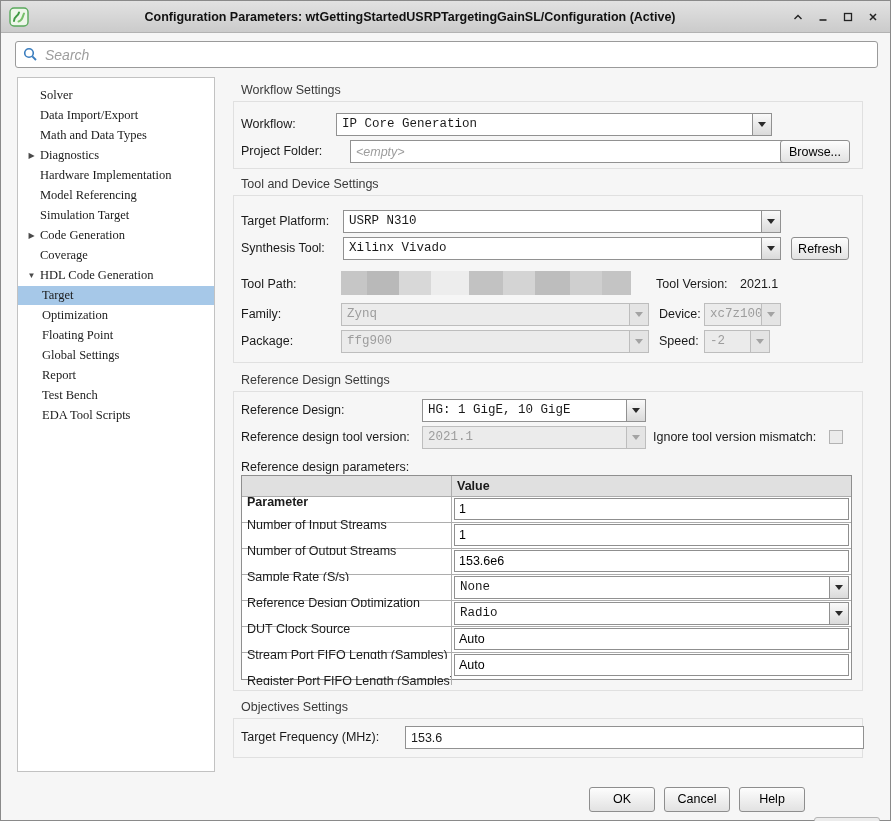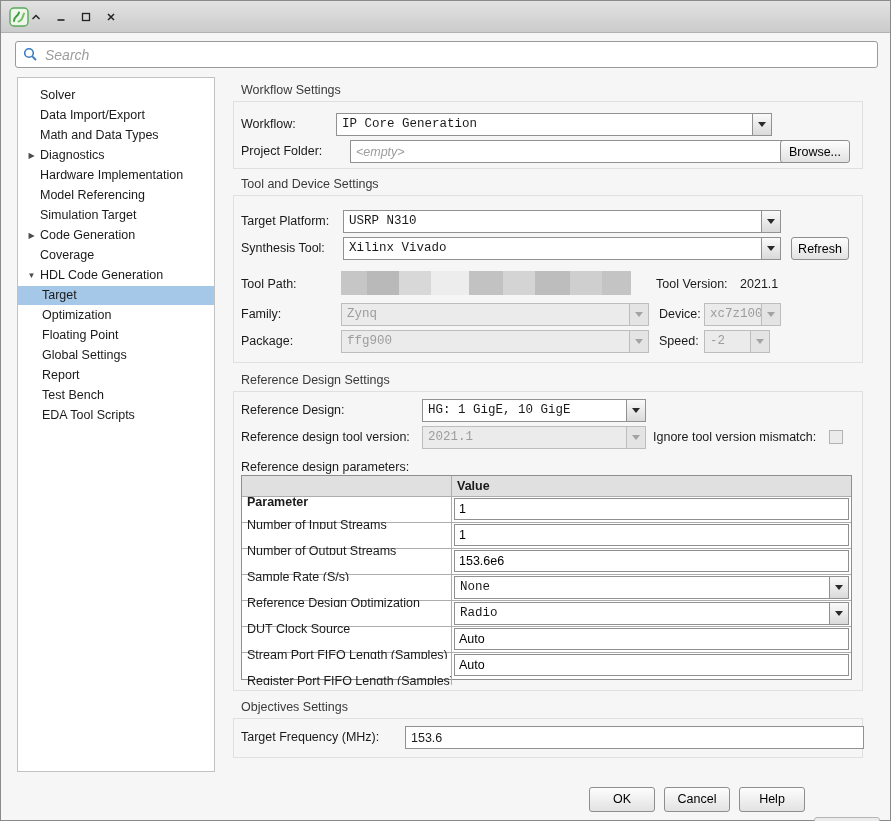--- a/index.html
+++ b/index.html
@@ -36,21 +36,21 @@
     flex:1; border:none; outline:none; background:transparent;
     font: 14px "Liberation Sans", sans-serif; padding:0 6px; color:#701a75;
   }
   input::placeholder { color:#9d9d9d; font-style:italic; }
 
   
   .sidebar {
     position:absolute; left:16px; top:76px; width:198px; height:695px;
     background:#fff; border:1px solid #c2c2c2; overflow:hidden;
   }
-  .tree-item { position:absolute; left:0; width:100%; height:19px; line-height:19px; cursor:default; }
+  .tree-item { position:absolute; left:0; width:100%; height:19px; line-height:19px; cursor:default;font-family:Liberation Serif, serif; }
   .tree-item.sel { background:#a6c8e8; }
   .tree-label { position:absolute; left:22px; white-space:nowrap; }
   .tree-item.child .tree-label { left:24px;text-align:right; }
   .expander { position:absolute; left:7px; top:0; width:13px; font-size:8px; color:#4a4a4a; line-height:19px; text-align:center; }
 
   
   .main { position:absolute; left:230px; top:76px; width:648px; height:700px; }
   .sect { position:absolute; color:#3a3a3a; white-space:nowrap; }
   .groupbox { position:absolute; border:1px solid #e0e0e0; }
   .lbl { position:absolute; height:23px; line-height:23px; white-space:nowrap; }
@@ -105,20 +105,21 @@
 <div id="window">
 
   <div class="titlebar">
     <span class="appicon">
       <svg width="20" height="20" viewBox="0 0 20 20">
         <rect x="1" y="1" width="18" height="18" rx="4" fill="#eef7ea" stroke="#5aa95c" stroke-width="1.4"></rect>
         <path d="M5 14 C5 9 9 10 10 5.5" stroke="#3f9a44" fill="none" stroke-width="2" stroke-linecap="round"></path>
         <path d="M9.5 14.5 C14 13.5 13.5 9 15 6.5" stroke="#77c06a" fill="none" stroke-width="2" stroke-linecap="round"></path>
       </svg>
     </span>
+    <span class="wtitle">Configuration Parameters: wtGettingStartedUSRPTargetingGainSL/Configuration (Active)</span>
     <span class="winbtns">
       <span class="winbtn">
         <svg width="12" height="12">
             <path d="M2.5 8 L6 4.5 L9.5 8" stroke="#222" fill="none" stroke-width="1.4"></path>
           </svg>
       </span>
       <span class="winbtn">
         <svg width="12" height="12">
             <path d="M2.5 9 H9.5" stroke="#222" stroke-width="1.6"></path>
           </svg>

